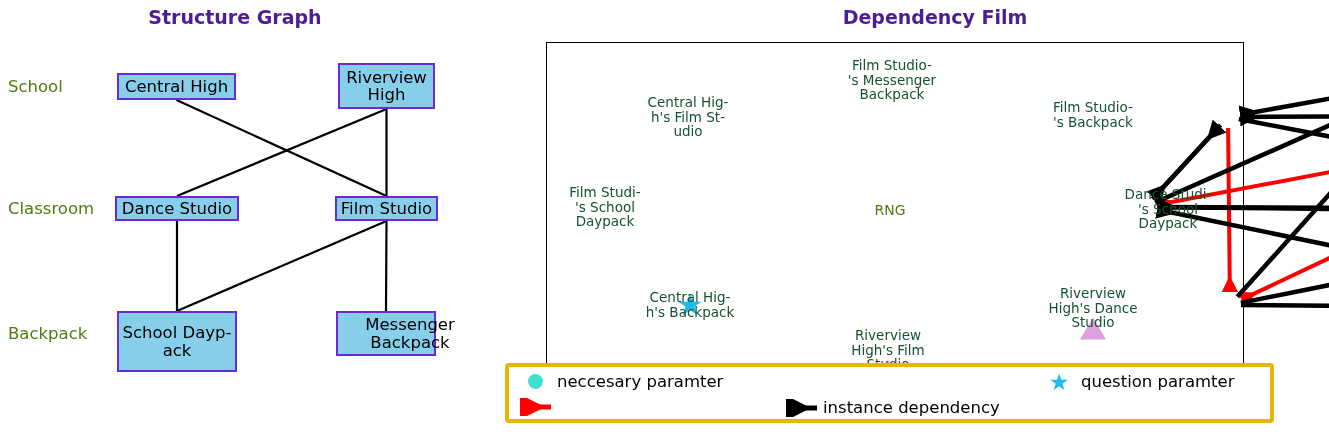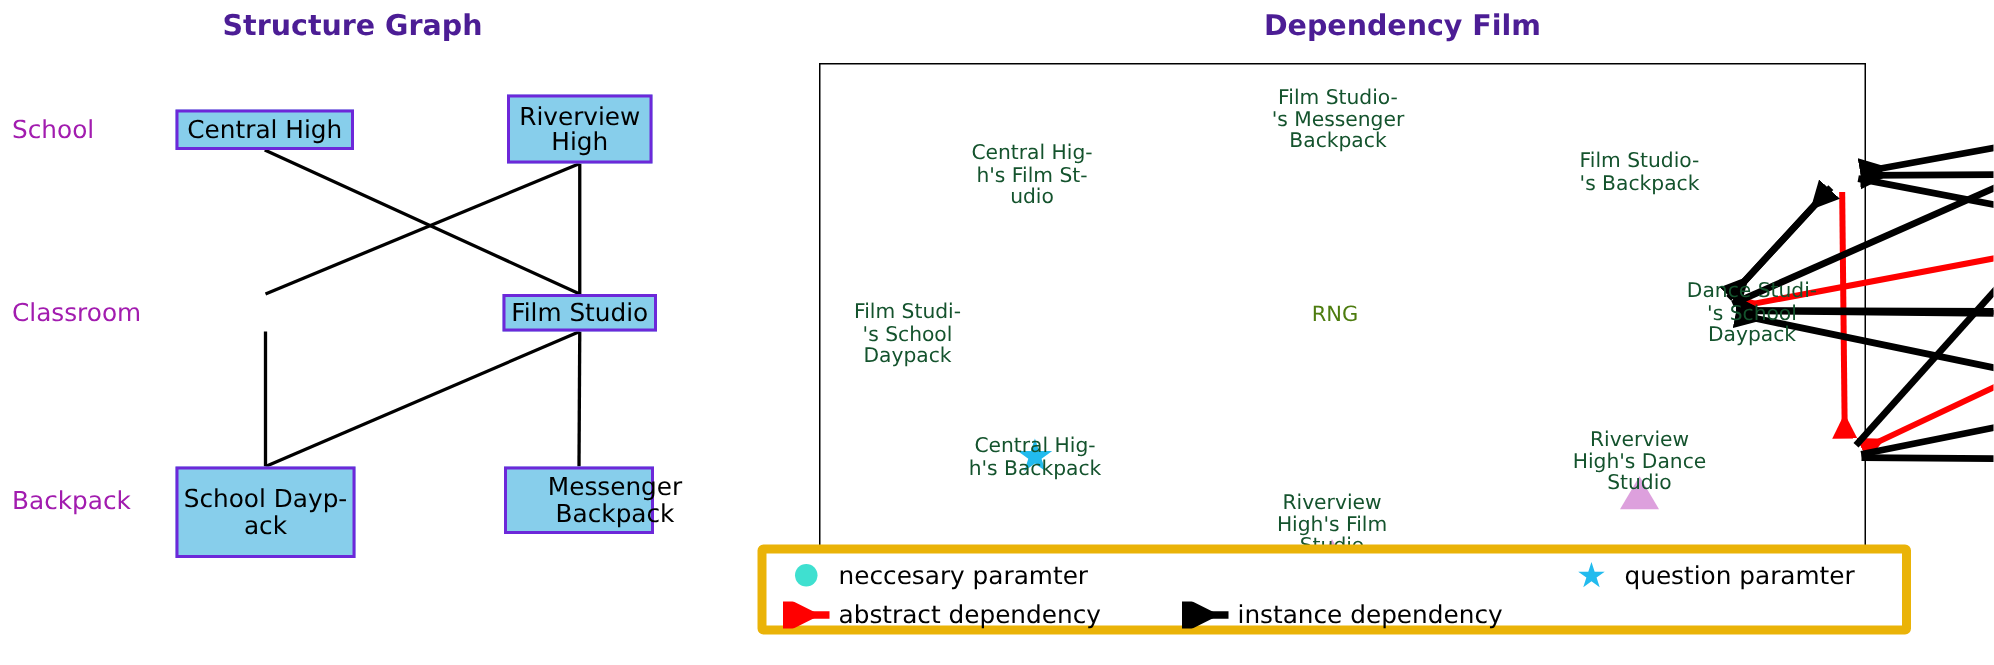--- a/index.html
+++ b/index.html
@@ -8,21 +8,21 @@
 
   .panel{position:absolute;top:0;left:0;}
 
   
   #structure-panel{width:470px;height:443px;}
   .panel-title{position:absolute;font-weight:bold;font-size:19px;color:#4c1d95;
                text-align:center;white-space:nowrap;}
   #structure-title{left:0;width:470px;top:6px;}
   #dependency-title{left:540px;width:790px;top:6px;}
 
-  .row-label{position:absolute;font-size:16.5px;color:#a21caf;white-space:nowrap;}
+  .row-label{position:absolute;font-size:16.5px;color:#4d7c0f;white-space:nowrap;}
 
   .sbox{position:absolute;background:#87CEEB;border:2px solid #6d28d9;
         box-sizing:border-box;display:flex;align-items:center;
         justify-content:center;text-align:center;font-size:16.5px;
         line-height:1.05;color:#000;z-index:3;}
 
   #structure-edges{position:absolute;left:0;top:0;width:470px;height:443px;z-index:1;}
   #dep-frame{position:absolute;left:546px;top:42px;width:698px;height:325px;
              border:1.6px solid #000;box-sizing:border-box;background:#fff;z-index:1;}
   #dep-edges{position:absolute;left:540px;top:0;width:790px;height:443px;z-index:2;}
@@ -35,21 +35,21 @@
   .tri{width:0;height:0;border-left:13px solid transparent;
        border-right:13px solid transparent;border-bottom:22px solid #DDA0DD;}
   .dlabel{position:absolute;left:50%;top:50%;transform:translate(-50%,-50%);
           font-size:13.5px;line-height:1.08;text-align:center;color:#14532d;
           white-space:nowrap;z-index:4;pointer-events:none;}
   .rng-label{position:absolute;left:50%;top:50%;transform:translate(-50%,-50%);
              font-size:14px;color:#4d7c0f;z-index:4;}
 
   
   #legend{position:absolute;left:505px;top:363px;width:769px;height:60px;
-          border:6px solid #eab308;border-radius:4px;background:#fff;
+          border:4px solid #eab308;border-radius:4px;background:#fff;
           box-sizing:border-box;z-index:6;}
   .leg-item{position:absolute;display:flex;align-items:center;}
   .leg-text{font-size:16.5px;color:#000;white-space:nowrap;}
   .leg-mark{width:44px;display:flex;align-items:center;justify-content:center;}
   .leg-dot{width:15px;height:15px;border-radius:50%;background:#3FE0D0;}
   .leg-tri{width:0;height:0;border-left:9px solid transparent;
            border-right:9px solid transparent;border-bottom:15px solid #DDA0DD;}
   .leg-star{color:#22BBEE;font-size:23px;line-height:18px;}
 </style>
 </head>
@@ -69,20 +69,23 @@
 
   <div class="row-label" style="left:8px;top:77px;">School</div>
   <div class="row-label" style="left:8px;top:199px;">Classroom</div>
   <div class="row-label" style="left:8px;top:324px;">Backpack</div>
 
   <div class="sbox" style="left:117px;top:73px;width:119px;height:27px;">
       <span>Central High</span>
     </div>
   <div class="sbox" style="left:338px;top:63px;width:97px;height:46px;">
       <span>Riverview<br>High</span>
+    </div>
+  <div class="sbox" style="left:115px;top:196px;width:124px;height:25px;">
+      <span>Dance Studio</span>
     </div>
   <div class="sbox" style="left:335px;top:196px;width:103px;height:25px;">
       <span>Film Studio</span>
     </div>
   <div class="sbox" style="left:117px;top:311px;width:120px;height:61px;">
       <span>School Dayp-<br>ack</span>
     </div>
   <div class="sbox" style="left:336px;top:311px;width:100px;height:45px;padding-left:48px;">
       <span>Messenger<br>Backpack</span>
     </div>
@@ -130,21 +133,21 @@
       <div class="dlabel">Film Studio-<br>'s Messenger<br>Backpack</div>
     </div>
     <div class="dnode" style="left: 658px; top: 87px; width: 60px; height: 60px;">
       <span class="glyph"><span class="dot"></span></span>
       <div class="dlabel">Central Hig-<br>h's Film St-<br>udio</div>
     </div>
     <div class="dnode" style="left: 1063px; top: 85px; width: 60px; height: 60px;">
       <span class="glyph"><span class="dot"></span></span>
       <div class="dlabel">Film Studio-<br>'s Backpack</div>
     </div>
-    <div class="dnode" style="left: 575px; top: 177px; width: 60px; height: 60px; margin-top: 16px;">
+    <div class="dnode" style="left: 575px; top: 177px; width: 60px; height: 60px;">
       <span class="glyph"><span class="dot"></span></span>
       <div class="dlabel">Film Studi-<br>'s School<br>Daypack</div>
     </div>
     <div class="dnode" style="left: 860px; top: 180px; width: 60px; height: 60px;">
       <span class="glyph"><span class="dot-rng"></span></span>
       <div class="rng-label">RNG</div>
     </div>
     <div class="dnode" style="left: 1138px; top: 179px; width: 60px; height: 60px;">
       <span class="glyph"><span class="dot"></span></span>
       <div class="dlabel">Dance Studi-<br>'s School<br>Daypack</div>
@@ -180,21 +183,20 @@
     <span class="leg-mark">
       <svg width="40" height="18" viewBox="0 0 40 18">
           <defs>
             <marker id="lgred" markerWidth="5" markerHeight="5" refX="4" refY="2.5" orient="auto">
               <path d="M5,0 L5,5 L0,2.5 z" fill="#FF0000"></path>
             </marker>
           </defs>
           <line x1="36" y1="9" x2="10" y2="9" stroke="#FF0000" stroke-width="5" marker-end="url(#lgred)"></line>
         </svg>
     </span>
-    <span class="leg-text">abstract dependency</span>
   </div>
   <div class="leg-item" style="left:270px;top:31px;">
     <span class="leg-mark">
       <svg width="40" height="18" viewBox="0 0 40 18">
           <defs>
             <marker id="lgblk" markerWidth="5" markerHeight="5" refX="4" refY="2.5" orient="auto">
               <path d="M5,0 L5,5 L0,2.5 z" fill="#000000"></path>
             </marker>
           </defs>
           <line x1="36" y1="9" x2="10" y2="9" stroke="#000000" stroke-width="5" marker-end="url(#lgblk)"></line>

